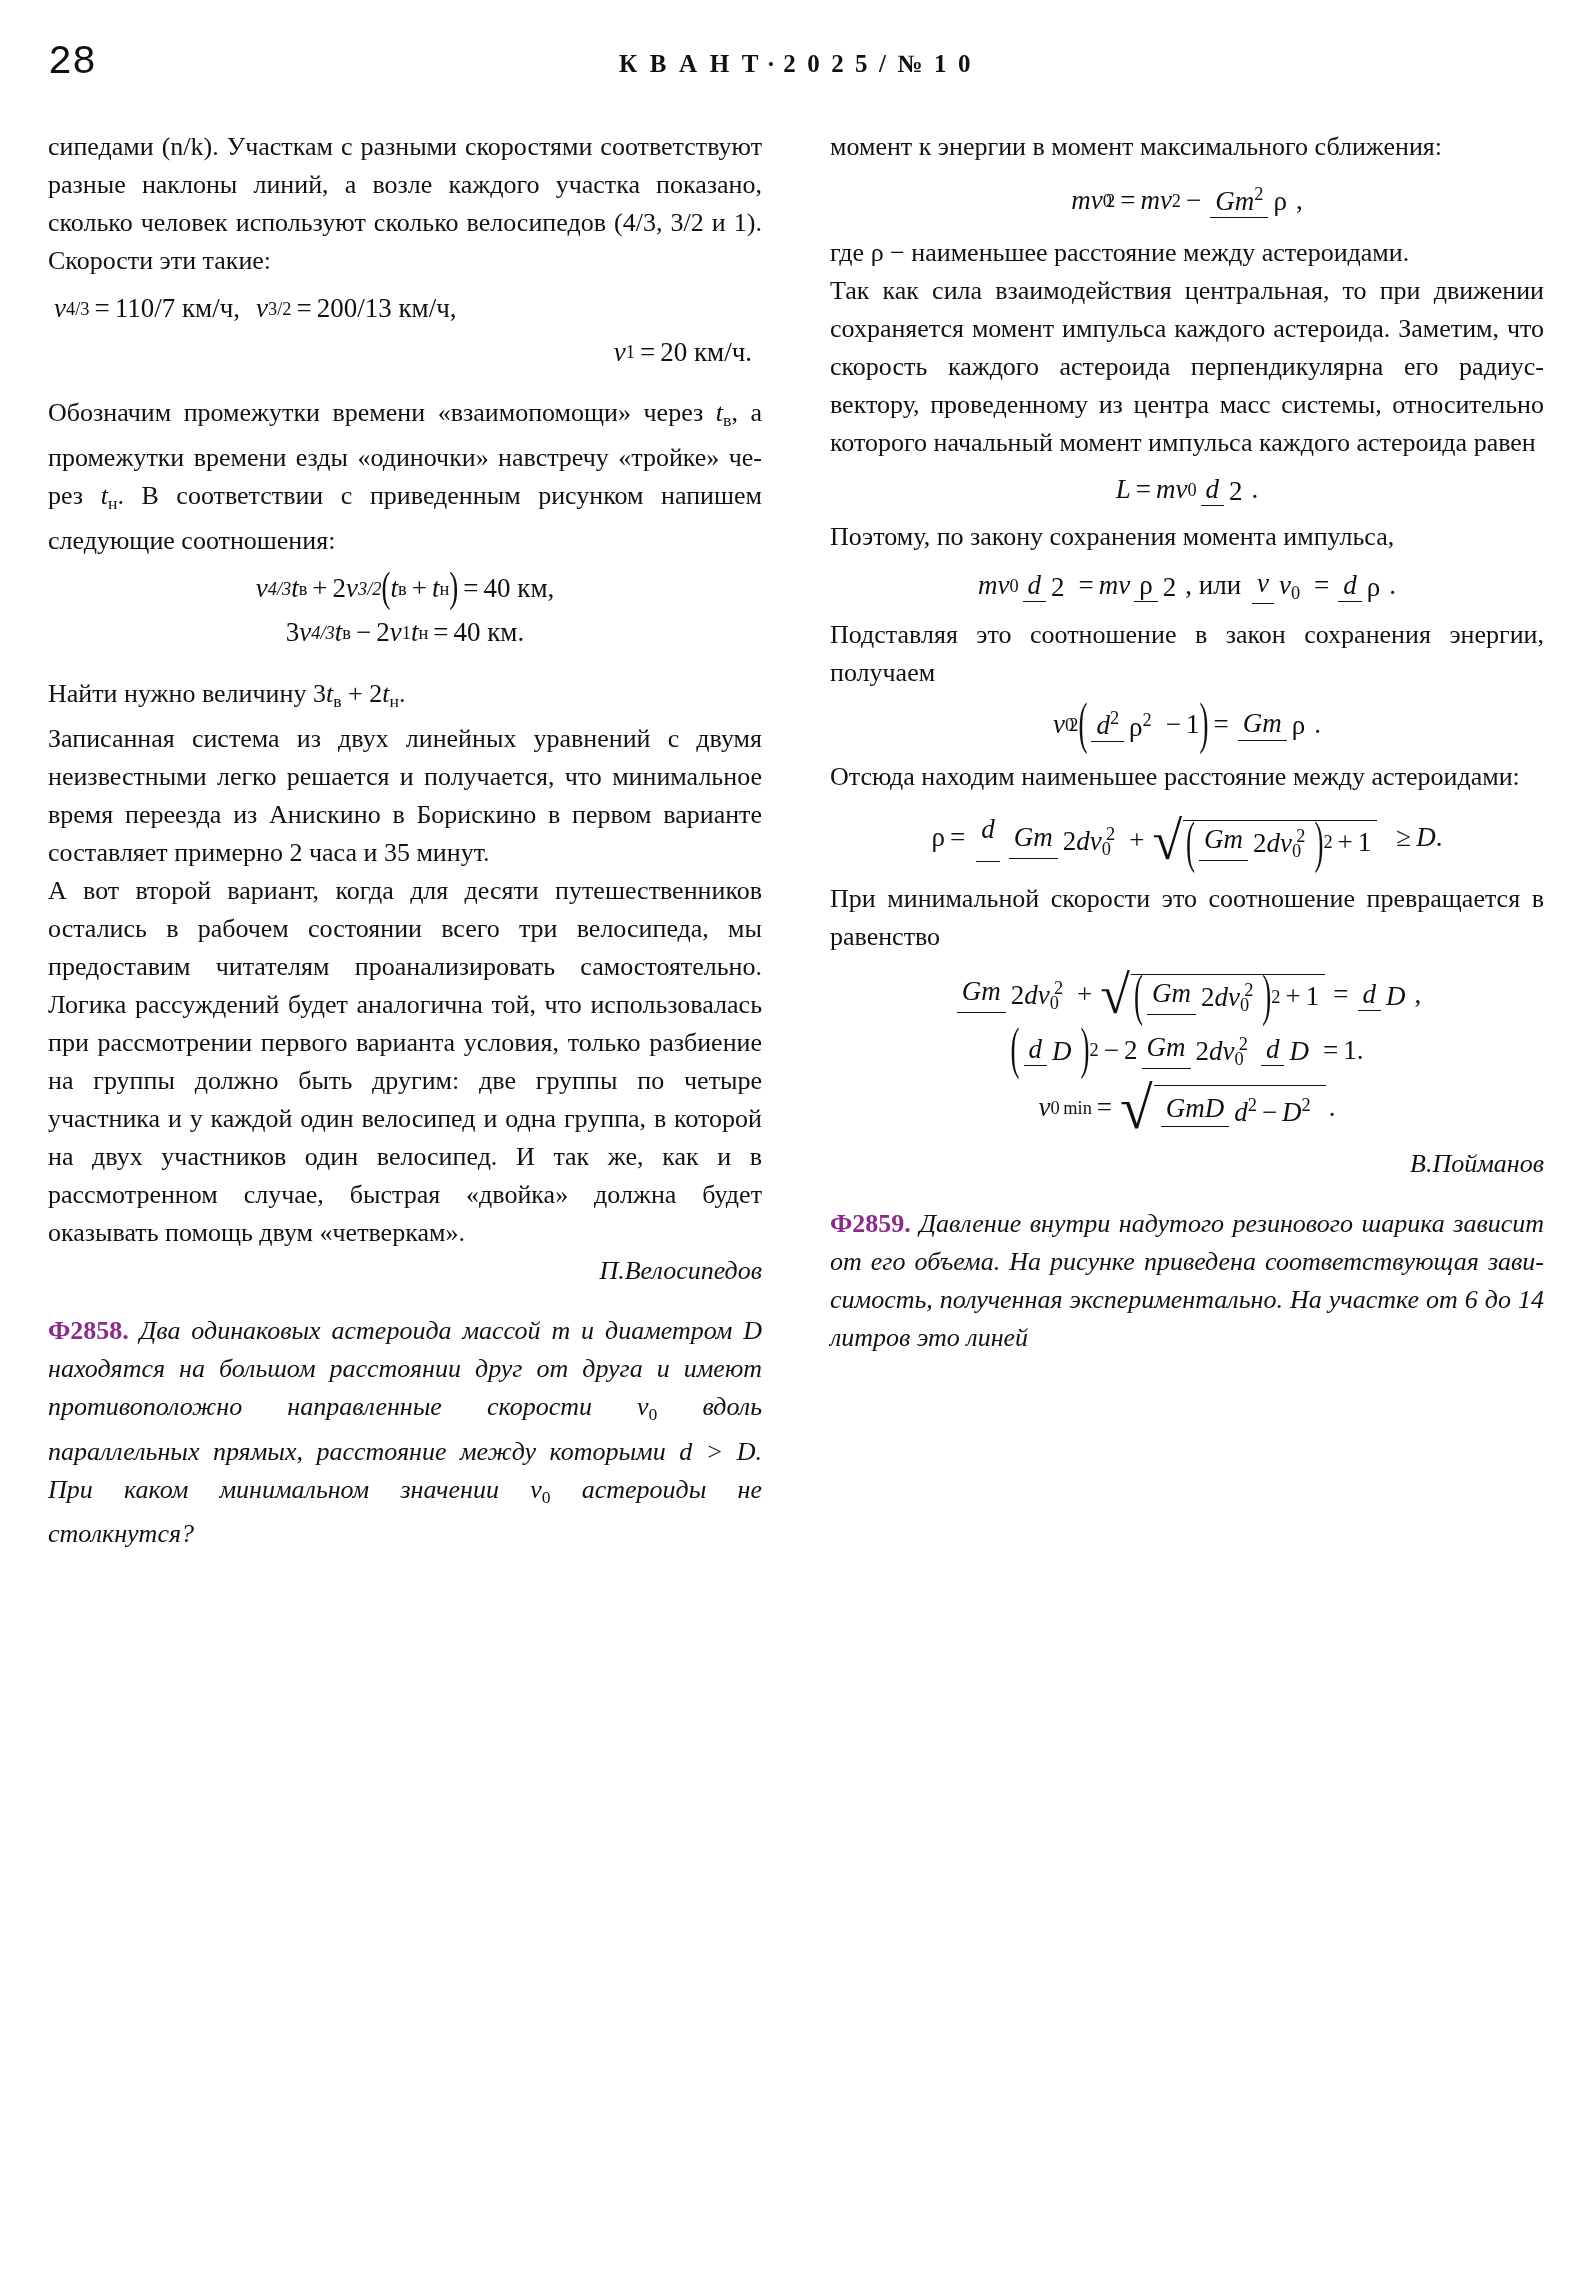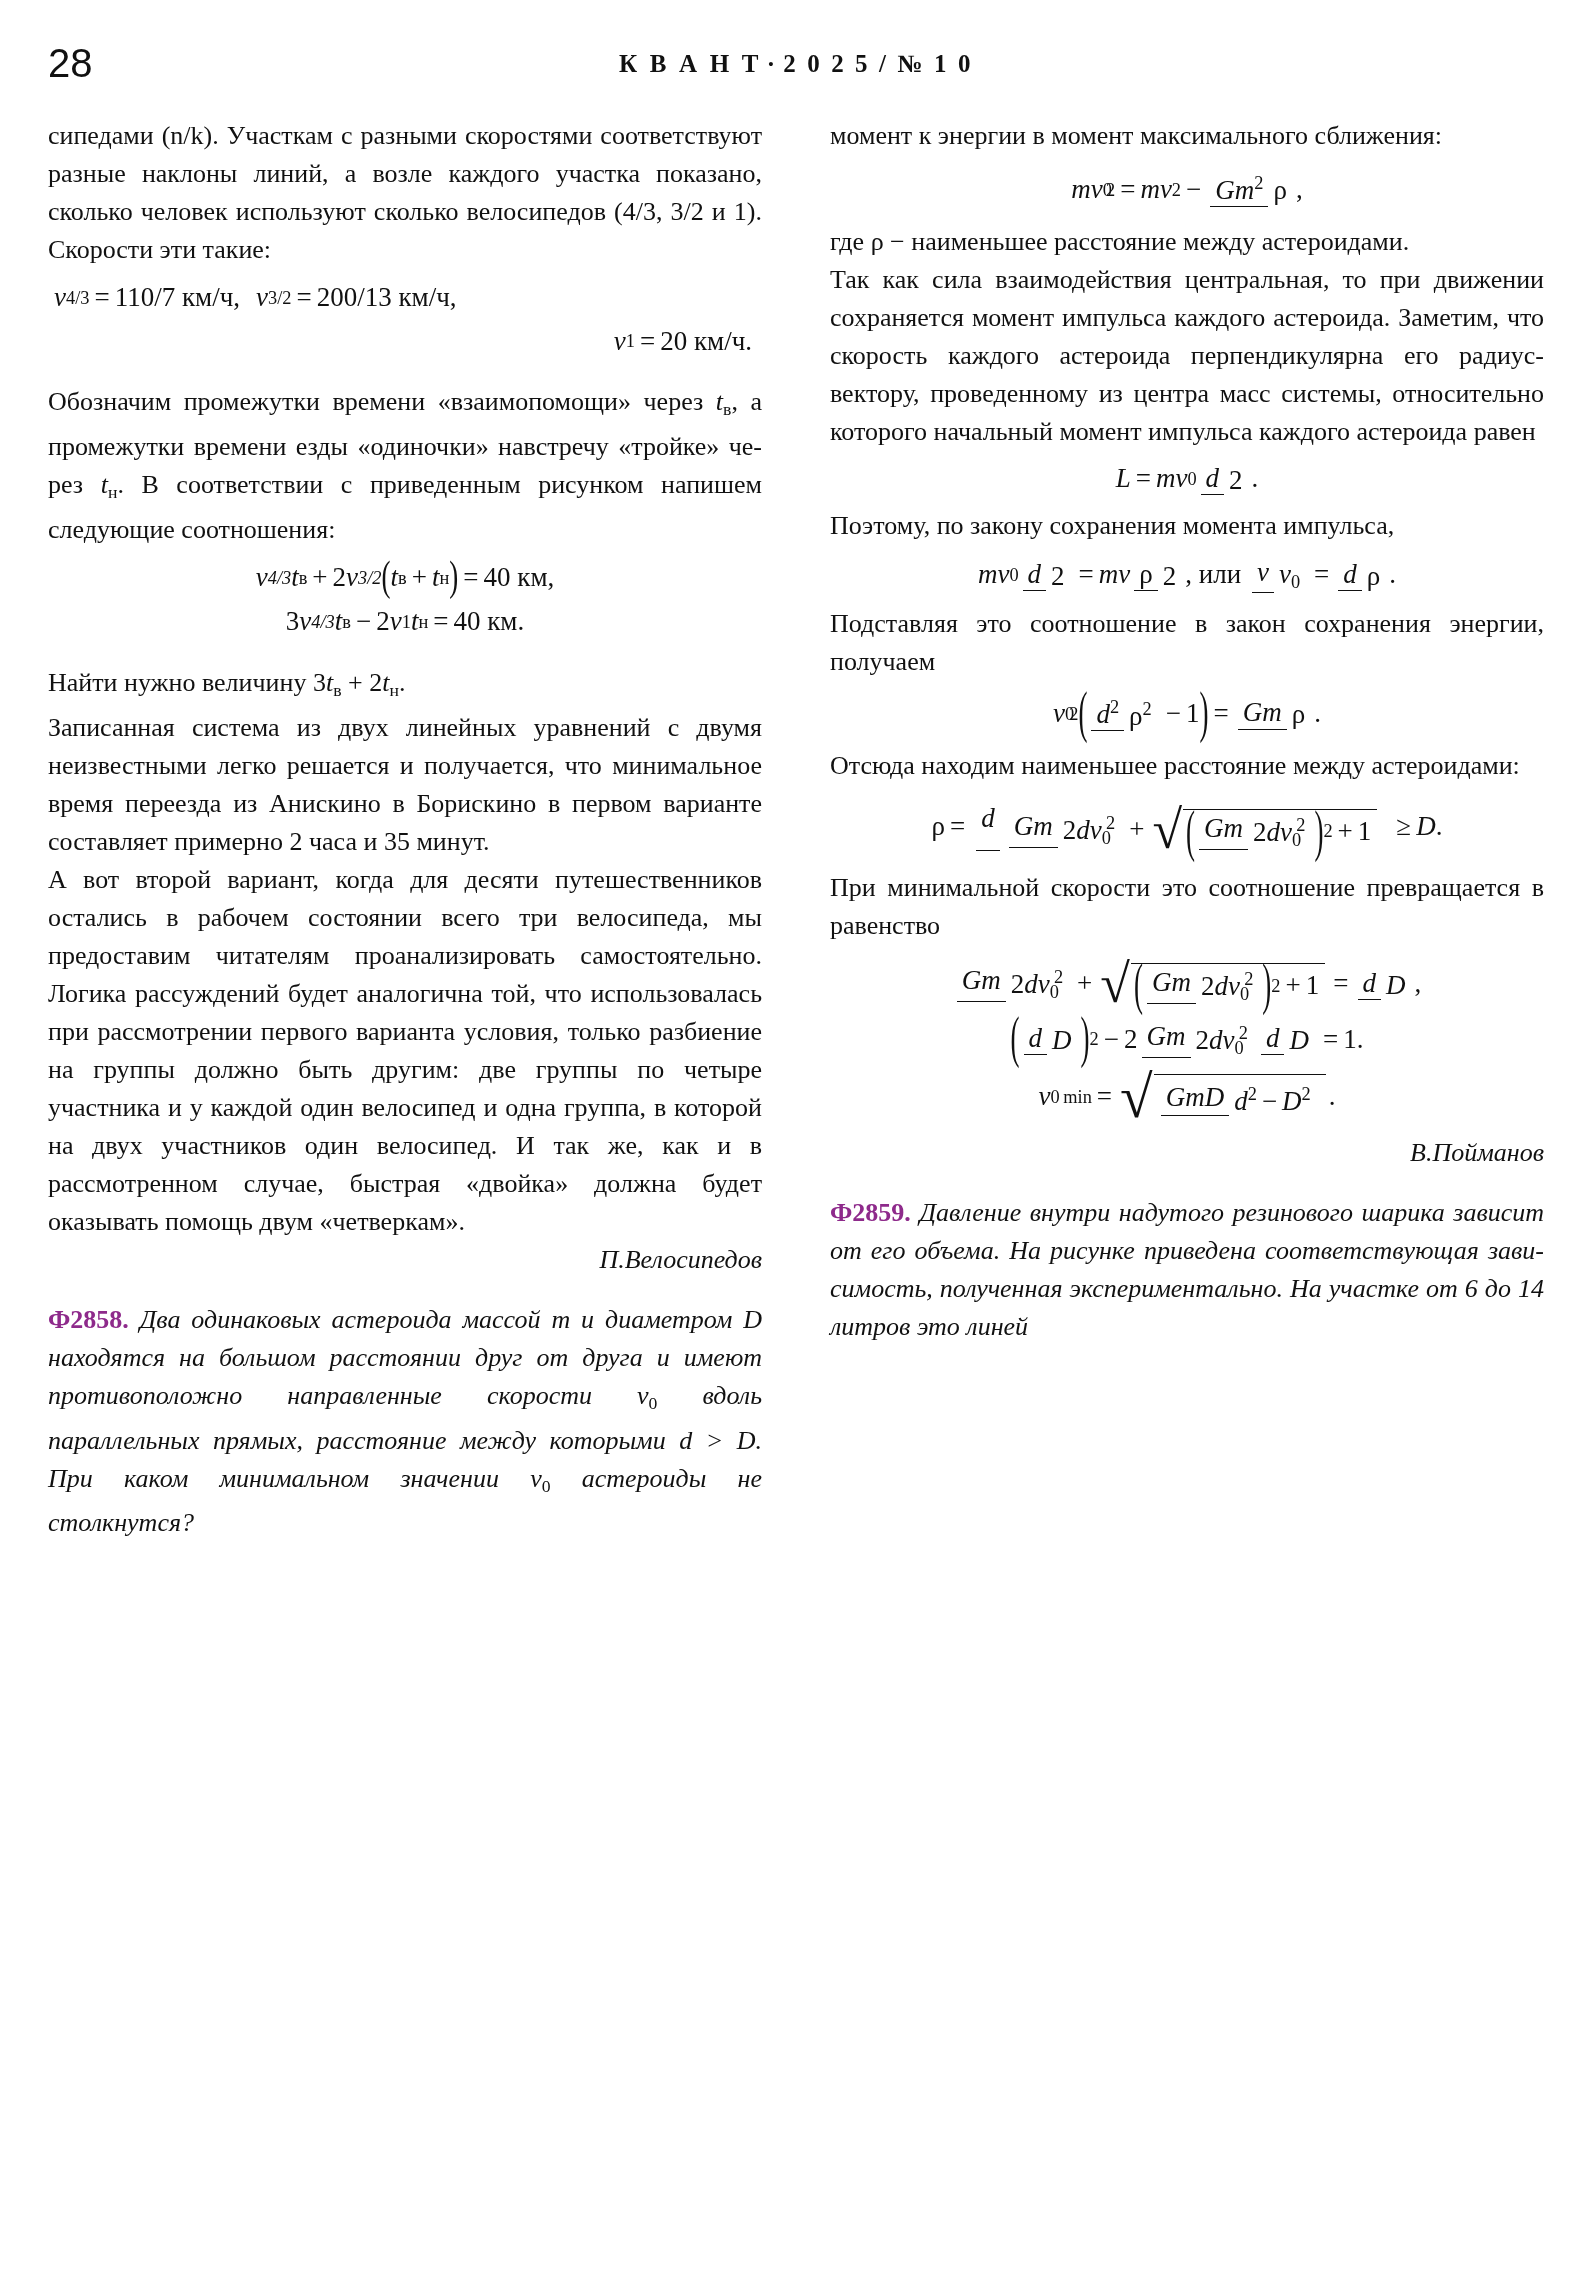--- a/index.html
+++ b/index.html
@@ -26,21 +26,21 @@
     right: 48px;
     height: 48px;
   }
   .folio {
     position: absolute;
     left: 0;
     top: 0;
     font-size: 40px;
     line-height: 46px;
     color: #111;
-    font-family: Liberation Sans, sans-serif;
+    font-family: Liberation Mono, monospace;
   }
   .runhead {
     position: absolute;
     left: 0;
     right: 0;
     top: 6px;
     text-align: center;
     font-size: 25px;
     line-height: 36px;
     font-weight: bold;
@@ -58,20 +58,21 @@
     top: 117px;
     left: 48px;
     width: 1496px;
     height: 2129px;
     display: flex;
     gap: 68px;
   }
   .col {
     width: 714px;
     position: relative;
+    margin-top: 11px;
   }
 
   p {
     margin: 0;
     font-size: 26px;
     line-height: 38px;
     text-align: justify;
     text-justify: inter-word;
     hyphens: manual;
   }

